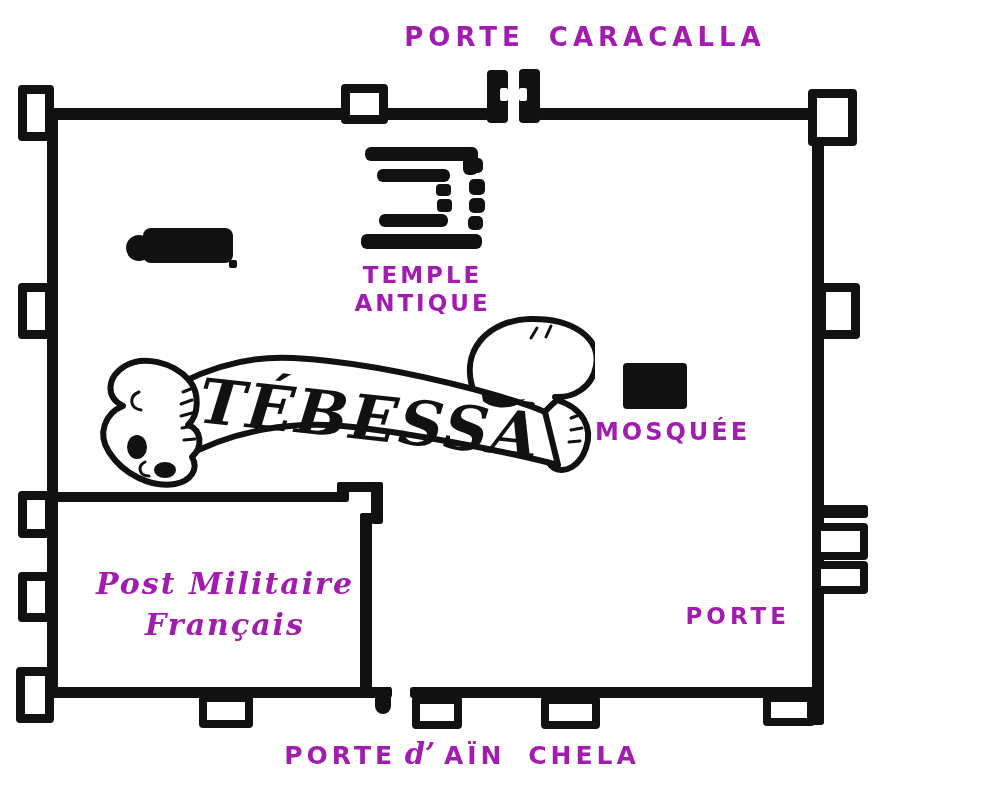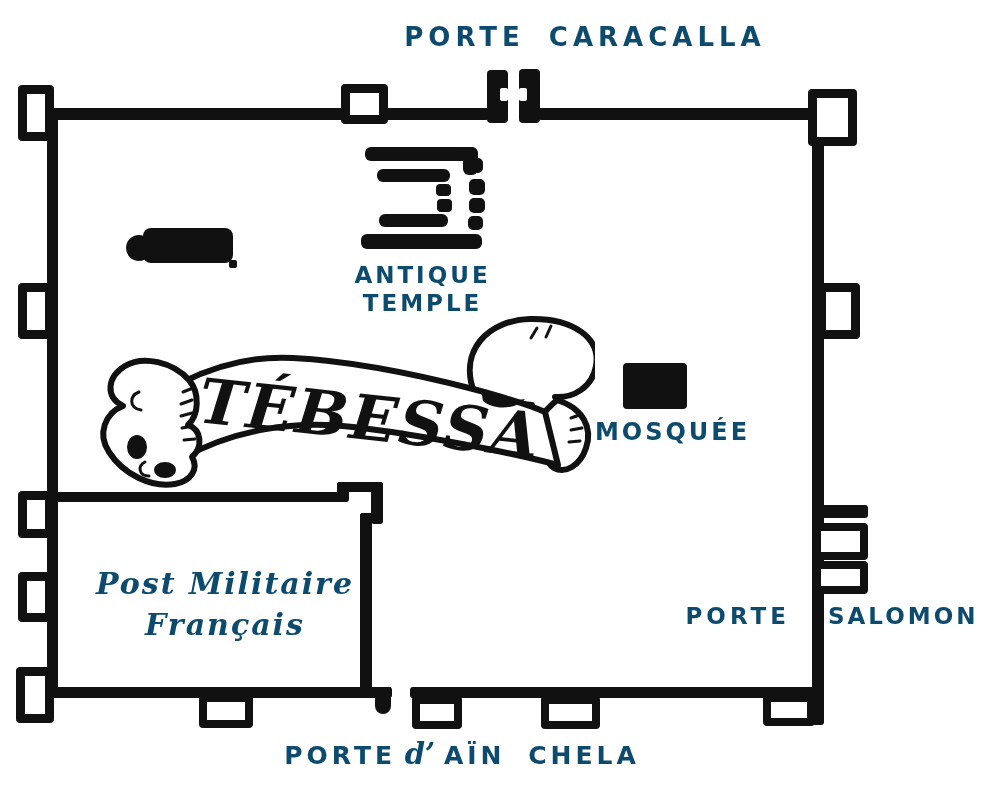--- a/index.html
+++ b/index.html
@@ -7,21 +7,21 @@
     position:relative;width:1000px;height:789px;background:#ffffff;overflow:hidden;
     font-family:"DejaVu Sans",sans-serif;color:#111;
   }
   
   .wall{position:absolute;background:#111;border-radius:3px;}
   .tower{position:absolute;background:#fff;border:9px solid #111;border-radius:4px;box-sizing:border-box;}
   .tower.thin{border-width:8px;}
   .bar{position:absolute;background:#111;border-radius:6px;}
   .notch{position:absolute;background:#fff;border-radius:2px;}
   
-  .lbl{position:absolute;font-weight:700;color:#0c4a6e;white-space:nowrap;}
+  .lbl{position:absolute;font-weight:700;color:#a21caf;white-space:nowrap;}
   .caps{letter-spacing:4px;word-spacing:10px;}
   .center{text-align:center;}
   .script{font-family:"DejaVu Serif",serif;font-style:italic;font-weight:700;letter-spacing:2px;}
   .banner-svg{position:absolute;}
 </style>
 </head>
 <body>
 
 <div class="stage">
 
@@ -106,33 +106,32 @@
       <path d="M 452,28 L 446,38"></path>
         <path d="M 466,26 L 461,37"></path>
     </g>
     <text x="285" y="140" text-anchor="middle" font-size="62" letter-spacing="2" font-family="DejaVu Serif, serif" font-style="italic" font-weight="700" fill="#111" transform="rotate(6 285 118)">TÉBESSA</text>
   </svg>
 
   <div class="lbl caps center" style="left:395px;top:22px;width:380px;font-size:26px;letter-spacing:5px;">PORTE CARACALLA</div>
 
 
   <div class="lbl caps center" style="left:330px;top:261px;width:185px;font-size:23px;letter-spacing:3px;line-height:28px;">
+    <div>TEMPLE</div>
     <div>ANTIQUE</div>
-    <div>TEMPLE</div>
   </div>
 
   <div class="lbl script center" style="left:80px;top:563px;width:290px;font-size:30px;line-height:41px;">
     <div>Post Militaire</div>
     <div>Français</div>
   </div>
 
   <div class="lbl caps center" style="left:580px;top:418px;width:185px;font-size:24px;letter-spacing:3px;">MOSQUÉE</div>
 
   <div class="lbl caps" style="left:672px;top:603px;width:118px;font-size:23px;text-align:right;">PORTE</div>
-  <div class="lbl caps" style="left:828px;top:603px;font-size:23px;letter-spacing:3px;">SALOMON</div>
 
   <div class="lbl center" style="left:272px;top:737px;width:380px;font-size:25px;">
     <span class="caps" style="letter-spacing:4px;">PORTE</span>
     <span class="script" style="font-size:29px;letter-spacing:0;">d’</span>
     <span class="caps" style="letter-spacing:4px;">AÏN CHELA</span>
   </div>
 
 </div>
 
 </body></html>

